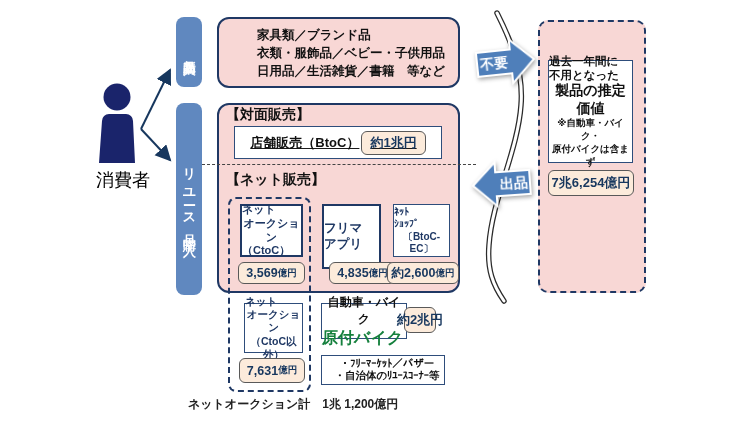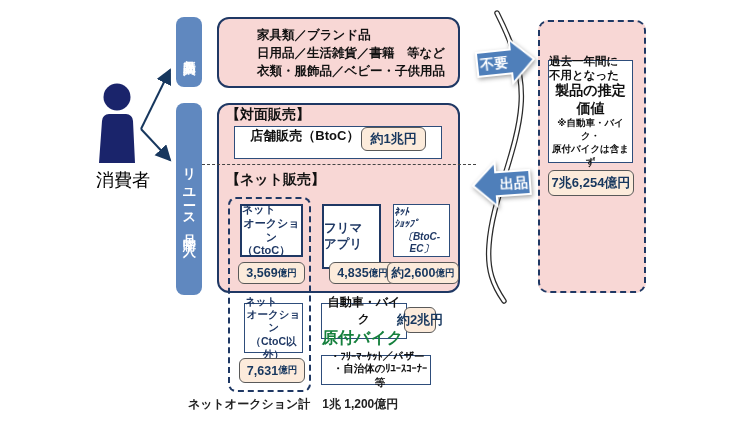--- a/index.html
+++ b/index.html
@@ -24,21 +24,21 @@
   
   .vbadge{background:#fcebdb;border:1.4px solid #595959;border-radius:6px;box-sizing:border-box;
     display:flex;align-items:center;justify-content:center;color:#17375e;font-weight:bold;font-size:12.5px;white-space:nowrap;}
   .vbadge .unit{font-size:9.5px;font-weight:bold;}
   .heading{font-weight:bold;font-size:14px;color:#111;}
   .boxlabel{font-weight:bold;color:#1f3864;line-height:1.25;}
   .dash-line{border-top:1.6px dashed #444;height:0;}
   .dashed-rect{border:2px dashed #1f3864;border-radius:8px;background:transparent;box-sizing:border-box;}
   .note{font-weight:bold;font-size:12px;color:#222;white-space:nowrap;}
   .topbox-text{font-weight:bold;font-size:12.5px;line-height:18px;color:#111;white-space:nowrap;}
-  .storebox-row{display:flex;align-items:flex-start;justify-content:center;gap:2px;flex-direction:row;}
+  .storebox-row{display:flex;align-items:center;justify-content:center;gap:2px;flex-direction:row;text-decoration:underline;}
   .arrow-shadow{filter:drop-shadow(1.5px 2px 2px rgba(0,0,0,0.35));}
 </style>
 </head>
 <body>
 
 <div class="canvas">
 
   <svg class="abs" style="left:0;top:0;z-index:6;pointer-events:none;" width="740" height="423" viewBox="0 0 740 423">
     <defs>
       <marker id="ah" markerWidth="9" markerHeight="9" refX="7" refY="4" orient="auto">
@@ -72,22 +72,22 @@
     </g>
   </svg>
 
   <div class="abs" style="left:83px;top:168px;width:80px;text-align:center;font-size:18px;color:#000;">消費者</div>
 
   <div class="abs vbar" style="left:176px;top:17px;width:26px;height:70px;font-size:12.5px;letter-spacing:1px;">新品購入</div>
   <div class="abs vbar" style="left:176px;top:103px;width:26px;height:192px;letter-spacing:5px;">リユース品購入</div>
 
   <div class="abs pink-panel" style="left:217px;top:17px;width:243px;height:71px;z-index:1;display:flex;flex-direction:column;justify-content:center;padding-left:38px;">
     <div class="topbox-text">家具類／ブランド品</div>
+    <div class="topbox-text">衣類・服飾品／ベビー・子供用品</div>
     <div class="topbox-text">日用品／生活雑貨／書籍　等など</div>
-    <div class="topbox-text">衣類・服飾品／ベビー・子供用品</div>
   </div>
 
   <div class="abs pink-panel" style="left:217px;top:103px;width:243px;height:190px;z-index:1;"></div>
 
   <div class="abs heading" style="left:226px;top:106px;z-index:2;">【対面販売】</div>
 
   <div class="abs wbox storebox-row" style="left:234px;top:126px;width:208px;height:33px;z-index:2;flex-direction:row;">
     <span style="font-weight:bold;font-size:13px;color:#111;">店舗販売（BtoC）</span>
     <span class="vbadge" style="padding:2px 8px;font-size:13px;">約1兆円</span>
   </div>
@@ -110,21 +110,21 @@
 
   <div class="abs wbox thick" style="left:322px;top:204px;width:59px;height:65px;z-index:2;">
     <div class="boxlabel" style="font-size:12.5px;">フリマ</div>
     <div class="boxlabel" style="font-size:12.5px;">アプリ</div>
   </div>
   <div class="abs vbadge" style="left:317px;top:262px;width:67px;height:22px;z-index:2;margin-left:12px;">
     <span>4,835</span>
       <span class="unit">億円</span>
   </div>
 
-  <div class="abs wbox" style="left:393px;top:204px;width:57px;height:53px;z-index:2;font-style:italic;">
+  <div class="abs wbox" style="left:393px;top:204px;width:57px;height:53px;z-index:2;">
     <div class="boxlabel" style="font-size:10px;">ﾈｯﾄ</div>
     <div class="boxlabel" style="font-size:10px;">ｼｮｯﾌﾟ</div>
     <div class="boxlabel" style="font-size:10px;">〔BtoC-EC〕</div>
   </div>
   <div class="abs vbadge" style="left:387px;top:262px;width:72px;height:22px;z-index:2;">
     <span>約2,600</span>
       <span class="unit">億円</span>
   </div>
 
   <div class="abs wbox" style="left:244px;top:303px;width:59px;height:50px;z-index:4;">
@@ -136,21 +136,21 @@
     <span>7,631</span>
       <span class="unit">億円</span>
   </div>
 
   <div class="abs wbox" style="left:321px;top:303px;width:86px;height:36px;z-index:2;">
     <div style="font-weight:bold;font-size:12px;color:#111;">自動車・バイク</div>
     <div style="font-weight:bold;font-size:16px;color:#15803d;">原付バイク</div>
   </div>
   <div class="abs vbadge" style="left:404px;top:307px;width:32px;height:26px;z-index:3;font-size:13px;">約2兆円</div>
 
-  <div class="abs wbox" style="left:321px;top:355px;width:110px;height:30px;z-index:2;align-items:flex-start;padding-left:8px;">
+  <div class="abs wbox" style="left:321px;top:355px;width:124px;height:30px;z-index:2;align-items:center;padding-left:8px;">
     <div style="font-weight:bold;font-size:10.5px;color:#111;">・ﾌﾘｰﾏｰｹｯﾄ／バザー</div>
     <div style="font-weight:bold;font-size:10.5px;color:#111;">・自治体のﾘﾕｰｽｺｰﾅｰ等</div>
   </div>
 
   <div class="abs note" style="left:188px;top:396px;">ネットオークション計　1兆 1,200億円</div>
 
   <div class="abs pink-dashed" style="left:538px;top:20px;width:108px;height:273px;z-index:1;"></div>
   <div class="abs wbox" style="left:548px;top:60px;width:85px;height:103px;z-index:2;">
     <div class="boxlabel" style="font-size:11.5px;color:#111;">過去一年間に</div>
     <div class="boxlabel" style="font-size:11.5px;color:#111;">不用となった</div>

